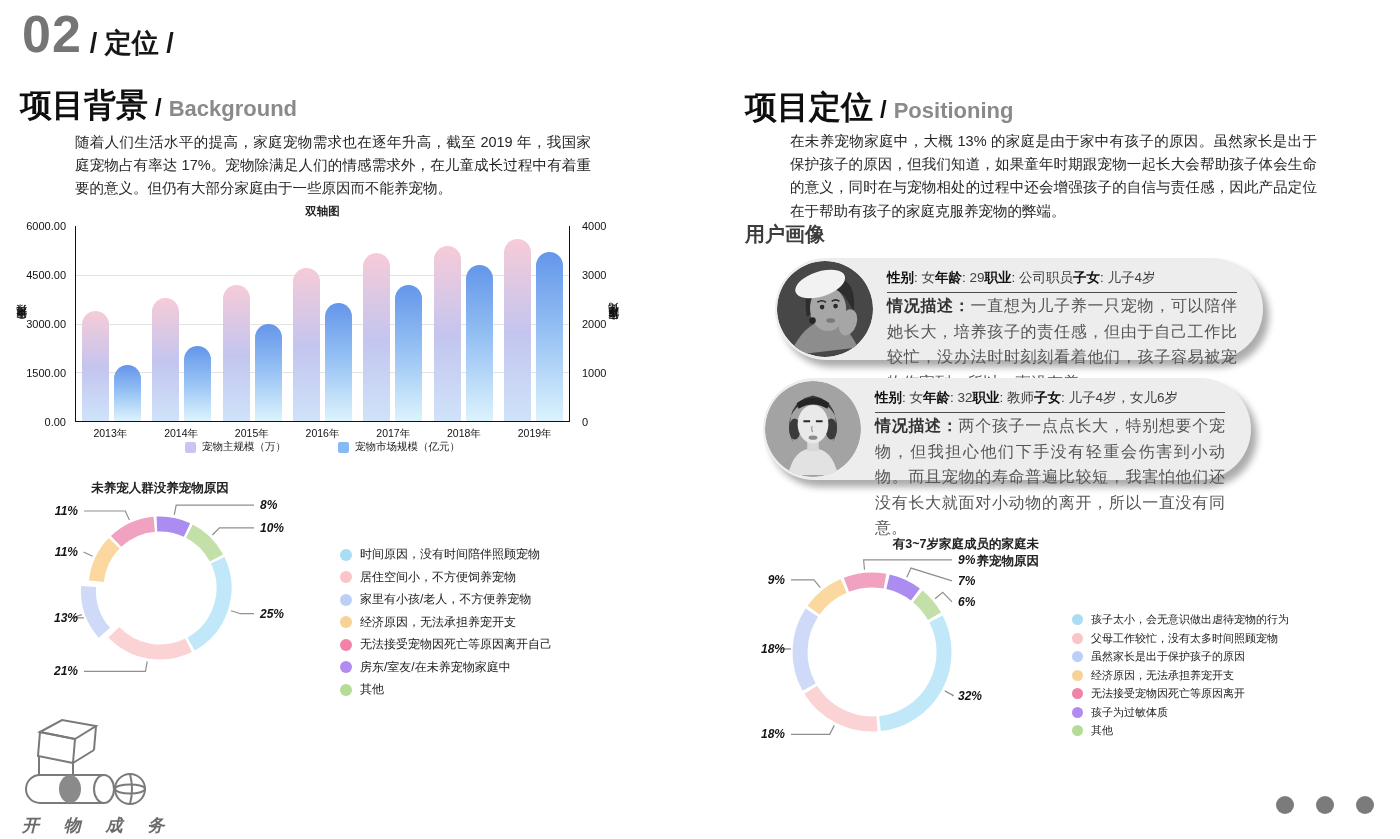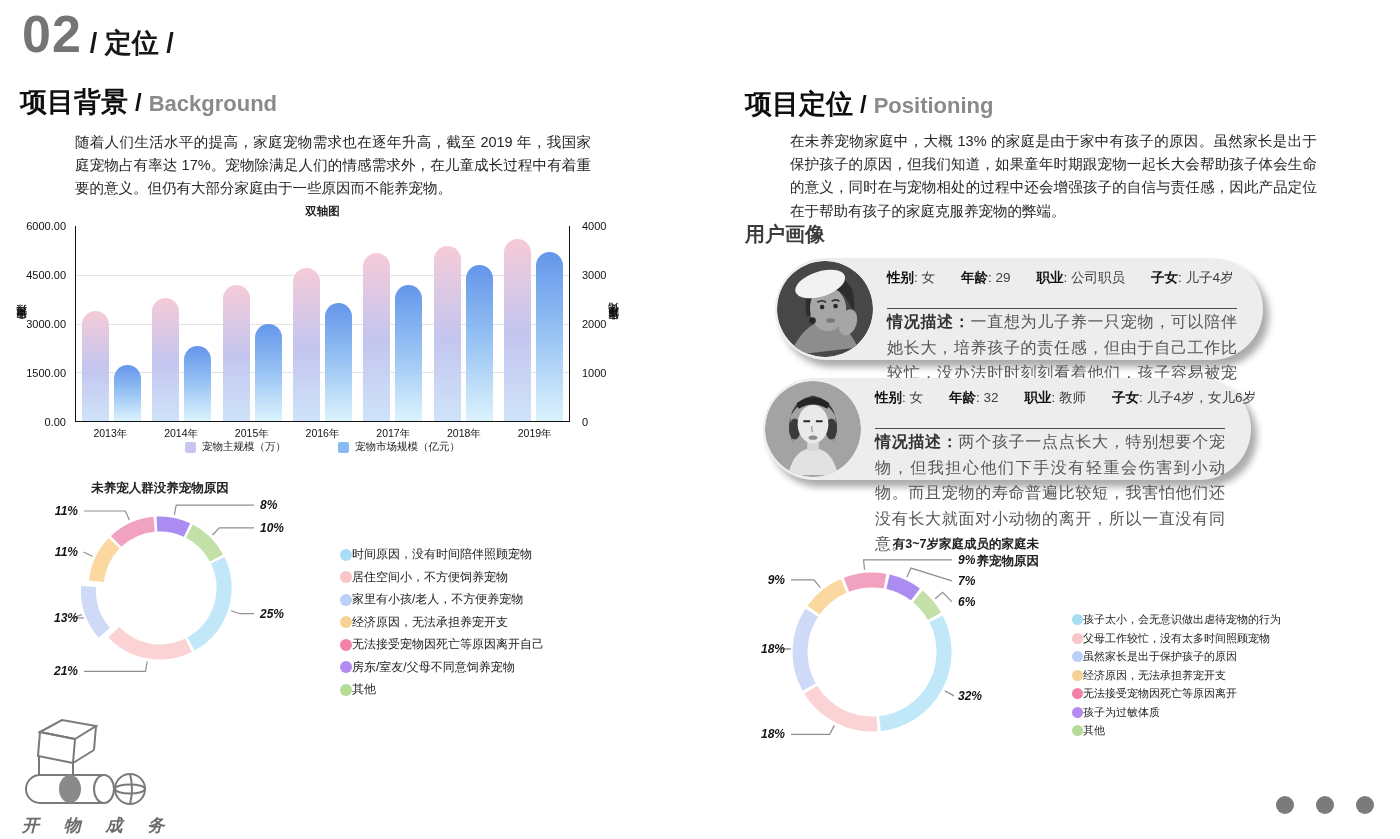--- a/index.html
+++ b/index.html
@@ -7,21 +7,21 @@
 body{font-family:"Liberation Sans",sans-serif}
 .stage{position:relative;width:1400px;height:839px;background:#ffffff;overflow:hidden}
 
 
 .hdr{position:absolute;left:22px;top:4px;display:flex;align-items:baseline;gap:8px}
 .hdr-num{font-size:52px;font-weight:bold;color:#757575;letter-spacing:1px}
 .hdr-title{font-size:27px;font-weight:bold;color:#171717}
 
 
 .sec-head{position:absolute;display:flex;align-items:baseline;gap:7px}
-.sec-head .zh{font-size:27px;font-weight:bold;color:#0f0f0f}
+.sec-head .zh{font-size:32px;font-weight:bold;color:#0f0f0f}
 .sec-head .sep{font-size:24px;font-weight:bold;color:#0f0f0f}
 .sec-head .en{font-size:22px;font-weight:bold;color:#8a8a8a}
 #bg-head{left:20px;top:84px}
 #pos-head{left:745px;top:86px}
 
 .para{position:absolute;font-size:14.5px;line-height:1.6;color:#262626;text-align:justify}
 #bg-para{left:75px;top:131px;width:516px}
 #pos-para{left:790px;top:130px;width:527px}
 
 
@@ -51,32 +51,32 @@
 #donut1-title{position:absolute;left:0;top:12px;width:290px;text-align:center;font-size:12.5px;font-weight:bold;color:#222}
 #donut2-wrap{position:absolute;left:705px;top:535px;width:340px;height:238px}
 .d2t{position:absolute;left:0;width:334px;text-align:right;font-size:12.5px;font-weight:bold;color:#222}
 #donut2-t1{top:1px}
 #donut2-t2{top:18px}
 .donut-svg{position:absolute;left:0;top:0}
 
 .pie-legend{position:absolute;display:flex;flex-direction:column;color:#222}
 #pie1-legend{left:340px;top:546px;gap:5.5px;font-size:12px}
 #pie2-legend{left:1072px;top:612px;gap:3.5px;font-size:11px}
-.pl-item{display:flex;align-items:center;}
+.pl-item{display:flex;align-items:center;gap:8px}
 .pl-dot{width:12px;height:12px;border-radius:50%;flex:none}
 #pie2-legend .pl-dot{width:11px;height:11px}
 
 
 #personas-head{position:absolute;left:745px;top:221px;font-size:20px;font-weight:bold;color:#3d3d3d}
 .persona-card{position:absolute;width:488px;height:102px;background:#ededed;border-radius:51px;box-shadow:6px 7px 7px rgba(0,0,0,0.33)}
 #persona1{left:775px;top:258px}
 #persona2{left:763px;top:378px}
 .avatar{position:absolute;left:2px;top:3px;width:96px;height:96px;border-radius:50%;overflow:hidden}
 .p-content{margin-left:112px;padding:11px 26px 0 0}
-.p-fields{display:flex;gap:26px;align-items:baseline;border-bottom:1.5px solid #4a4a4a;padding-bottom:21px;font-size:13.5px;color:#333;white-space:nowrap}
+.p-fields{display:flex;align-items:baseline;border-bottom:1.5px solid #4a4a4a;padding-bottom:5px;font-size:13.5px;color:#333;white-space:nowrap}
 .pf-label{font-weight:bold;color:#111}
 .pf-value{color:#3f3f3f}
 .p-desc{font-size:16px;line-height:1.6;color:#555;text-align:justify}
 .desc-label{font-weight:bold;color:#333}
 
 
 #logo{position:absolute;left:18px;top:712px}
 #logo-text{position:absolute;left:22px;top:814px;font-size:17px;font-weight:bold;font-style:italic;color:#6a6a6a;letter-spacing:10px}
 .page-dots{position:absolute;left:1276px;top:796px;display:flex;gap:22px}
 .dot{width:18px;height:18px;border-radius:50%;background:#7b7b7b}
@@ -216,21 +216,21 @@
       <div class="pl-item">
         <span class="pl-dot" style="background: rgb(248, 210, 148);"></span>
         <span class="pl-txt">经济原因，无法承担养宠开支</span>
       </div>
       <div class="pl-item">
         <span class="pl-dot" style="background: rgb(242, 130, 170);"></span>
         <span class="pl-txt">无法接受宠物因死亡等原因离开自己</span>
       </div>
       <div class="pl-item">
         <span class="pl-dot" style="background: rgb(179, 138, 242);"></span>
-        <span class="pl-txt">房东/室友/父母不同意饲养宠物</span>
+        <span class="pl-txt">房东/室友/在未养宠物家庭中</span>
       </div>
       <div class="pl-item">
         <span class="pl-dot" style="background: rgb(181, 220, 151);"></span>
         <span class="pl-txt">其他</span>
       </div>
     </div>
 
   <div class="sec-head" id="pos-head">
     <span class="zh">项目定位</span>
     <span class="sep">/</span>

